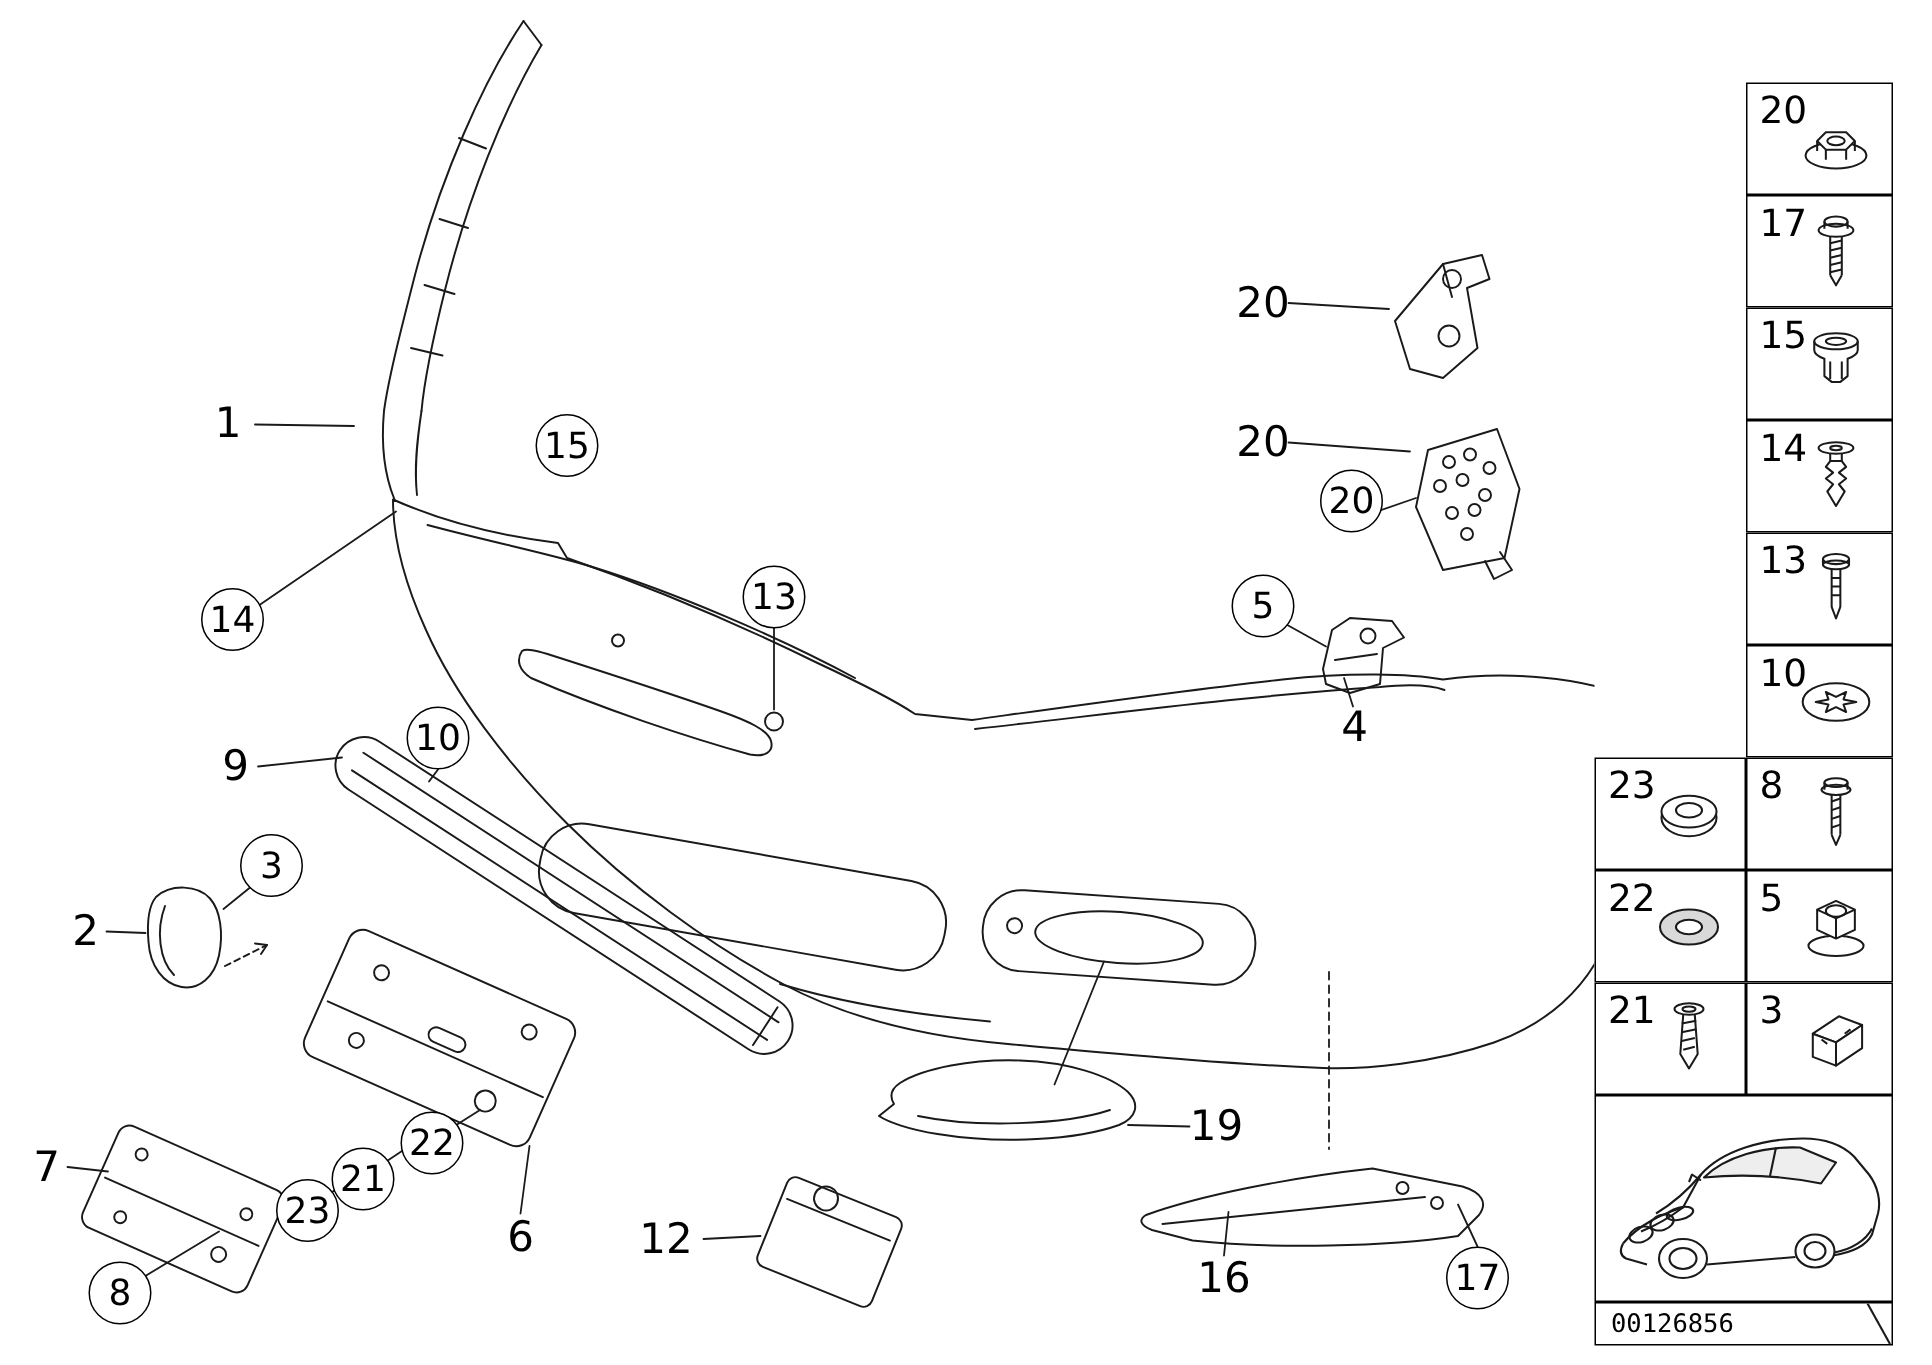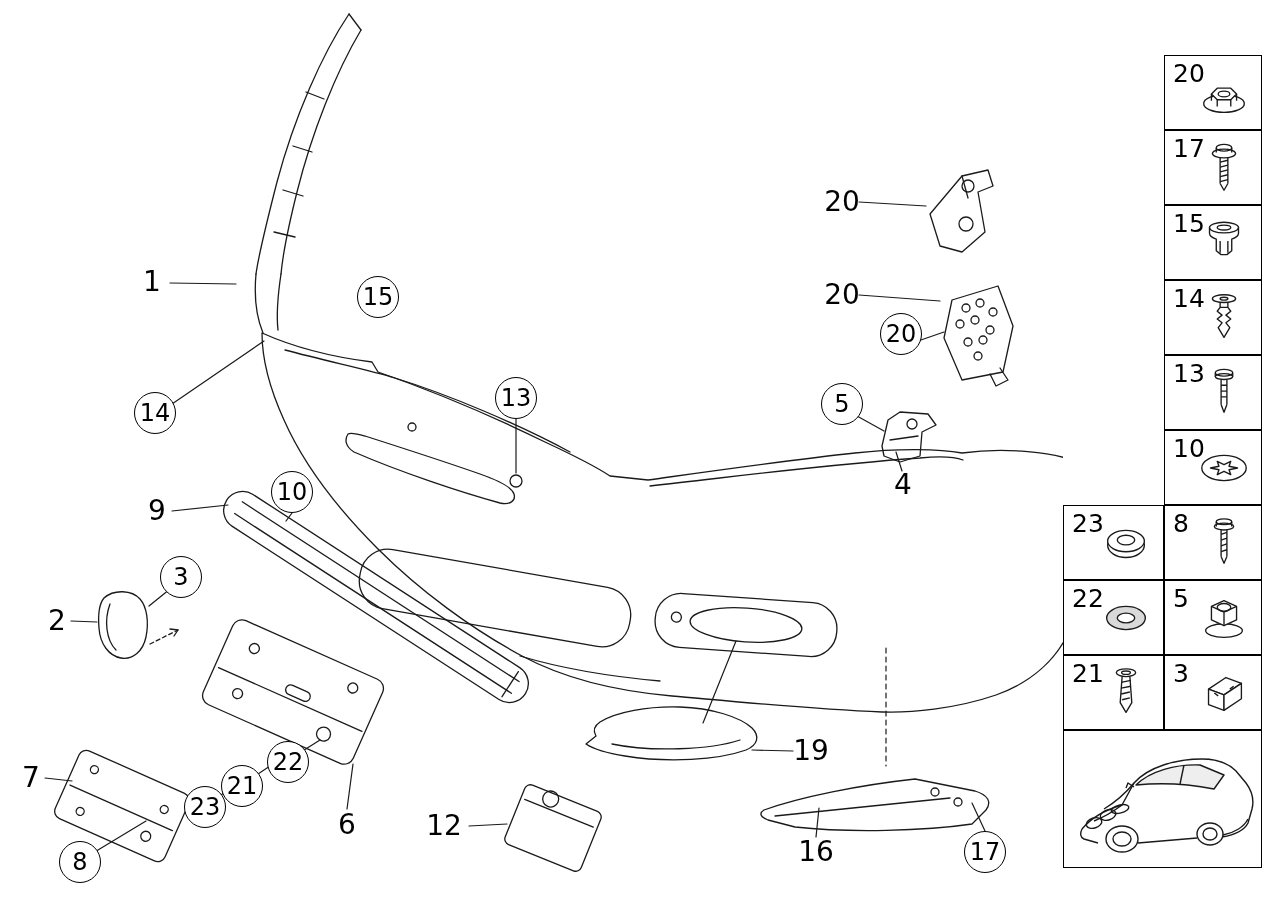--- a/index.html
+++ b/index.html
@@ -311,14 +311,20 @@
       <ellipse cx="146" cy="103" rx="13" ry="11" style="fill:#fff"></ellipse>
       <ellipse cx="146" cy="103" rx="7" ry="6"></ellipse>
       <path d="M159,104 C170,102 180,96 184,88"></path>
       <ellipse cx="30" cy="92" rx="8" ry="5" transform="rotate(-18 30 92)"></ellipse>
       <ellipse cx="44" cy="84" rx="8" ry="5" transform="rotate(-18 44 84)"></ellipse>
       <ellipse cx="56" cy="78" rx="9" ry="4" transform="rotate(-14 56 78)"></ellipse>
       <path d="M70,56 L64,52 L62,57"></path>
     </svg>
   </div>
 
+  <div class="footer-box" style="left:1063px;top:868px;width:199px;height:29px">
+    <span>00126856</span>
+    <svg class="footer-slash icon" width="30" height="27" viewBox="0 0 30 27">
+      <path d="M14,0 L29,27"></path>
+    </svg>
+  </div>
 
 </div>
 
 </body></html>

